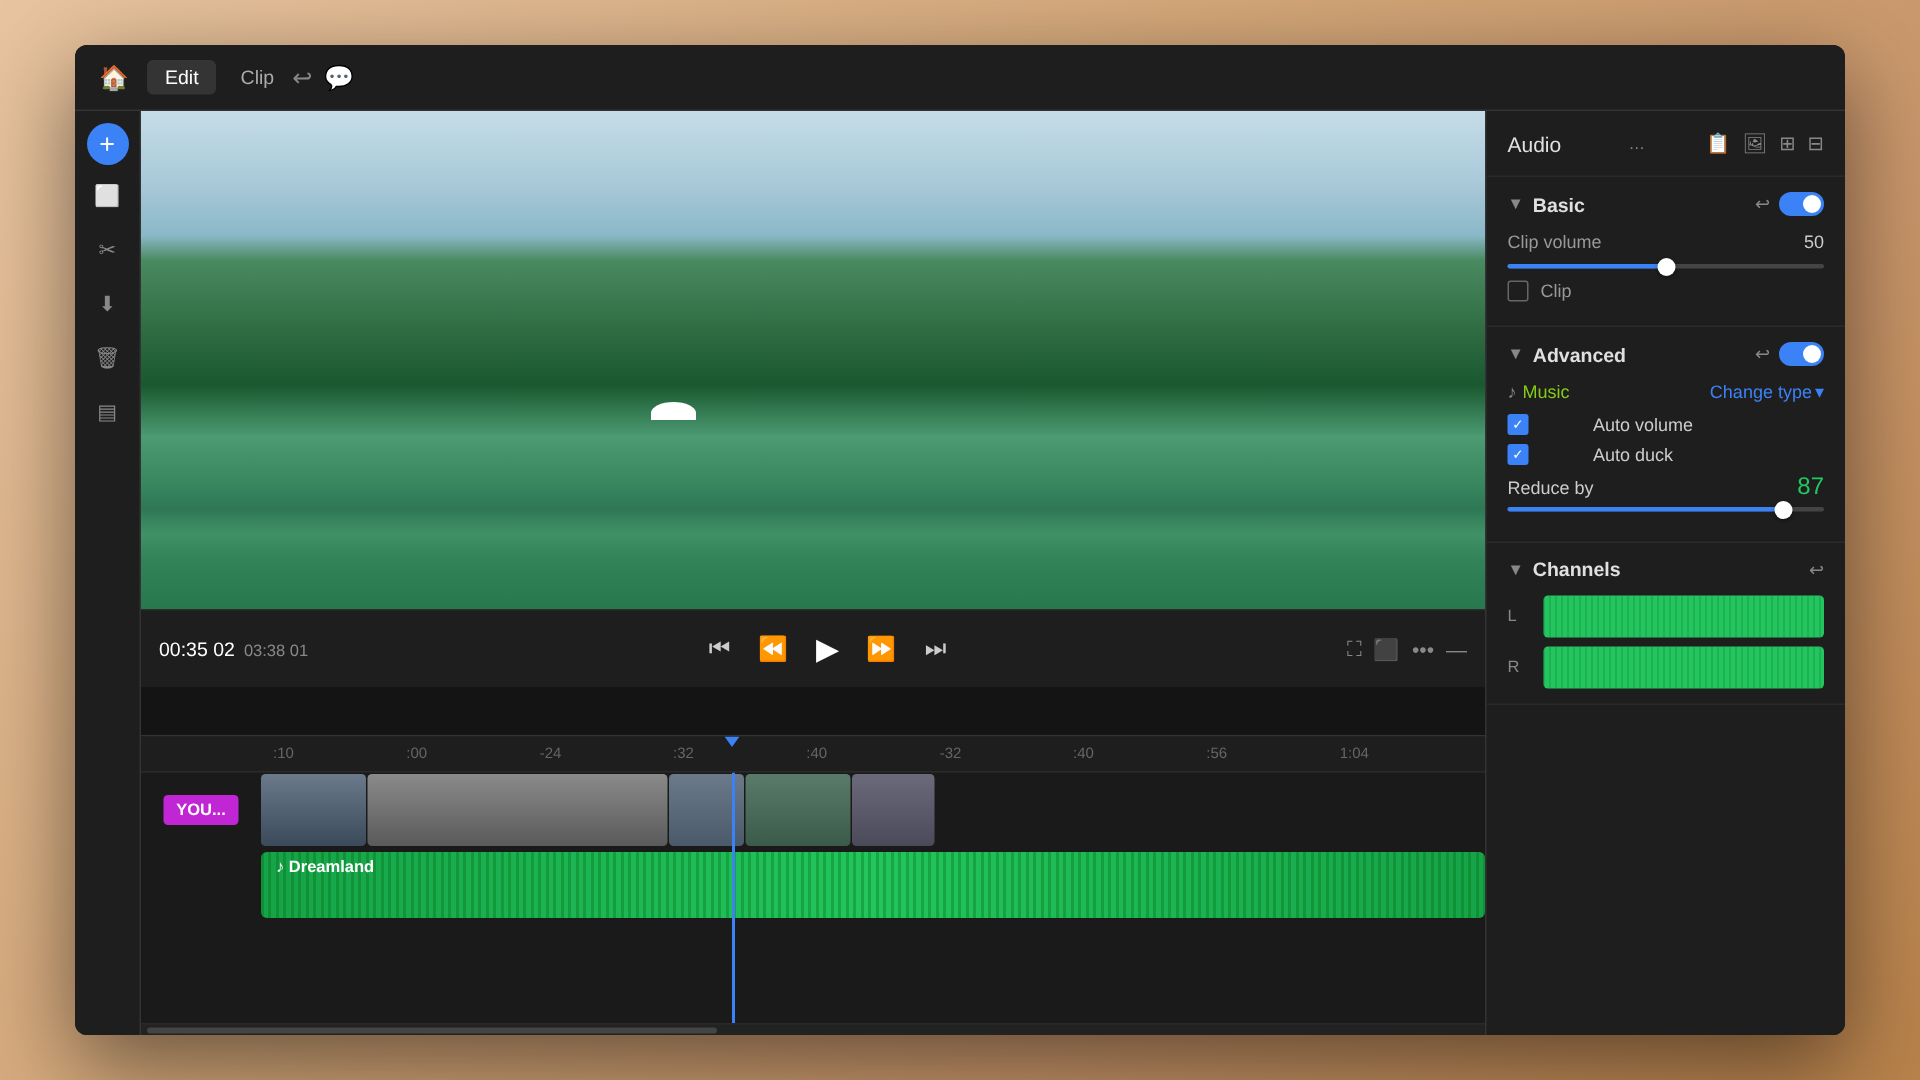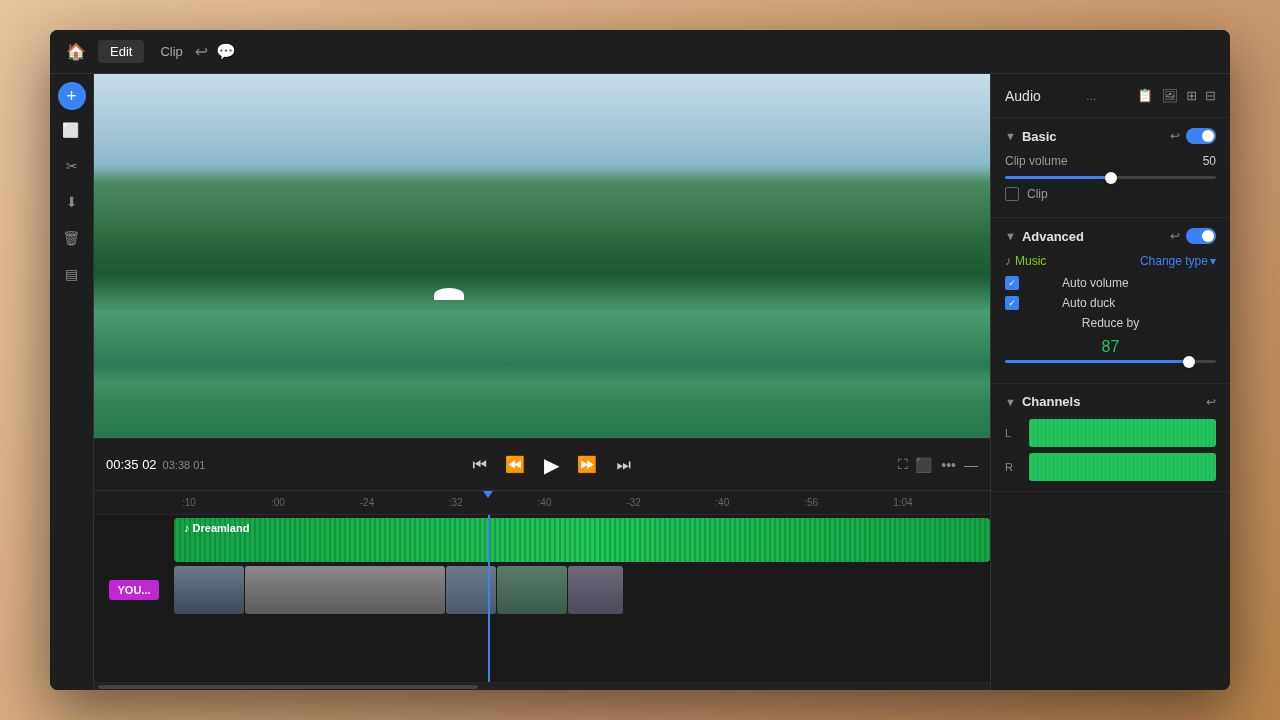--- a/index.html
+++ b/index.html
@@ -94,20 +94,21 @@
       width: 28px; height: 28px;
       font-size: 18px;
     }
     
     .center-area {
       flex: 1;
       display: flex;
       flex-direction: column;
       background: #141414;
       overflow: hidden;
+      gap: 32px;
     }
     
     .preview-area {
       flex: 1;
       display: flex;
       flex-direction: column;
       background: #141414;
       min-height: 0;
     }
     .video-preview {
@@ -397,21 +398,21 @@
       cursor: pointer;
     }
     .checkbox-checked::after {
       content: '✓';
       color: #fff;
       font-size: 9px;
     }
     .checkbox-label { color: #ccc; font-size: 12px; margin-left: 35px; }
     
     .reduce-label-row {
-      display: flex; align-items: center; gap: 8px; margin-bottom: 4px; flex-direction: column;
+      display: flex; align-items: center; gap: 8px; margin-bottom: 4px;
     }
     .reduce-label { color: #ccc; font-size: 12px; flex: 1; }
     .reduce-value { color: #22c55e; font-size: 16px; }
     .reduce-slider {
       width: 100%; height: 3px;
       background: #444;
       border-radius: 2px;
       position: relative;
       margin-bottom: 10px;
     }
@@ -546,57 +547,57 @@
             <span class="ruler-mark">:40</span>
             <span class="ruler-mark">:56</span>
             <span class="ruler-mark">1:04</span>
           </div>
           <div class="playhead-triangle"></div>
         </div>
 
         <div class="timeline-tracks">
 
           <div class="timeline-playhead"></div>
-
-          <div class="timeline-row">
-            <div class="track-label">
-              <span style="color:#666;font-size:11px;"></span>
-            </div>
-            <div class="track-content">
-              <div style="position:absolute;left:0;right:0;height:44px;">
-                <div class="audio-track" style="width:100%;height:44px;border-radius:4px;position:relative;overflow:hidden;">
-                  <div class="audio-label">♪ Dreamland</div>
-
-                  <svg class="audio-waveform" viewBox="0 0 700 30" preserveAspectRatio="none">
-                    <g fill="rgba(0,80,0,0.5)">
-                      
-                      
-                    </g>
-                  </svg>
-
-                  <div style="position:absolute;top:0;left:0;right:0;bottom:0;background:repeating-linear-gradient(90deg,rgba(0,100,0,0.3) 0px,rgba(0,100,0,0.3) 2px,transparent 2px,transparent 5px);"></div>
-                </div>
-              </div>
-            </div>
-          </div>
 
           <div class="timeline-row">
             <div class="track-label">
               <span class="track-clip-label">YOU...</span>
             </div>
             <div class="track-content">
               <div style="display:flex;gap:1px;height:48px;position:absolute;left:0;">
                 <div class="video-clip" style="width:70px;background:linear-gradient(180deg,#6a7a8a 0%,#3a4a5a 100%);"></div>
                 <div class="video-clip" style="width:200px;background:linear-gradient(180deg,#8a8a8a 0%,#5a5a5a 100%);"></div>
                 <div class="video-clip" style="width:50px;background:linear-gradient(180deg,#6a7a8a 0%,#4a5a6a 100%);"></div>
                 <div class="video-clip" style="width:70px;background:linear-gradient(180deg,#5a7a6a 0%,#3a5a4a 100%);"></div>
                 <div class="video-clip" style="width:55px;background:linear-gradient(180deg,#6a6a7a 0%,#4a4a5a 100%);"></div>
               </div>
             </div>
           </div>
+
+          <div class="timeline-row">
+            <div class="track-label">
+              <span style="color:#666;font-size:11px;"></span>
+            </div>
+            <div class="track-content">
+              <div style="position:absolute;left:0;right:0;height:44px;">
+                <div class="audio-track" style="width:100%;height:44px;border-radius:4px;position:relative;overflow:hidden;">
+                  <div class="audio-label">♪ Dreamland</div>
+
+                  <svg class="audio-waveform" viewBox="0 0 700 30" preserveAspectRatio="none">
+                    <g fill="rgba(0,80,0,0.5)">
+                      
+                      
+                    </g>
+                  </svg>
+
+                  <div style="position:absolute;top:0;left:0;right:0;bottom:0;background:repeating-linear-gradient(90deg,rgba(0,100,0,0.3) 0px,rgba(0,100,0,0.3) 2px,transparent 2px,transparent 5px);"></div>
+                </div>
+              </div>
+            </div>
+          </div>
         </div>
 
         <div class="timeline-scrollbar">
           <div class="scrollbar-thumb"></div>
         </div>
       </div>
     </div>
 
     <div class="right-panel">
 

